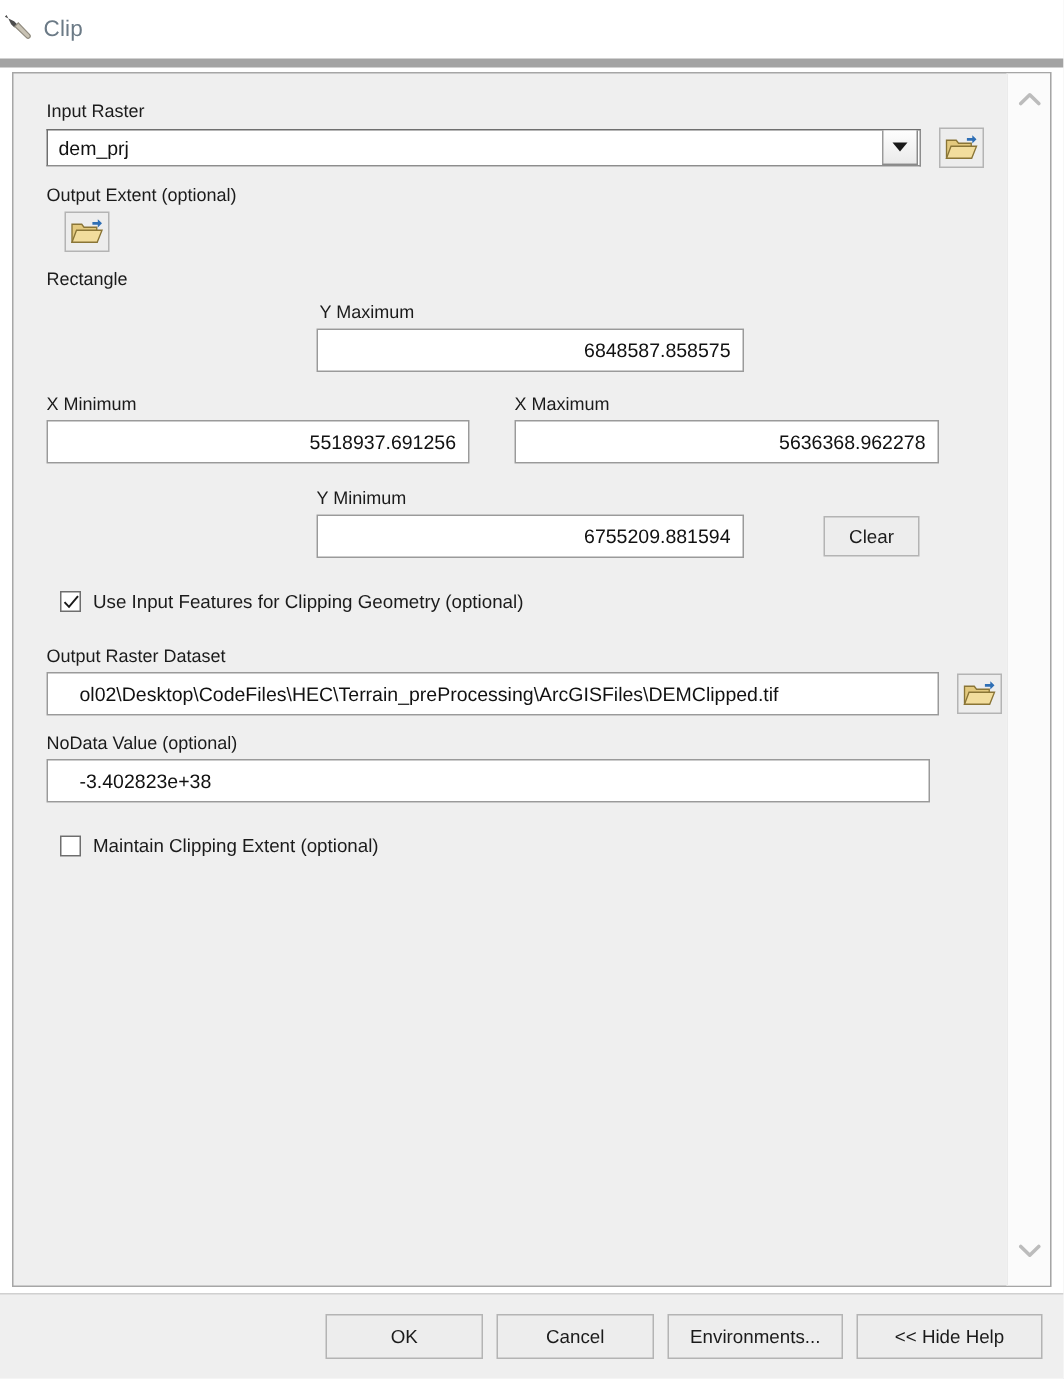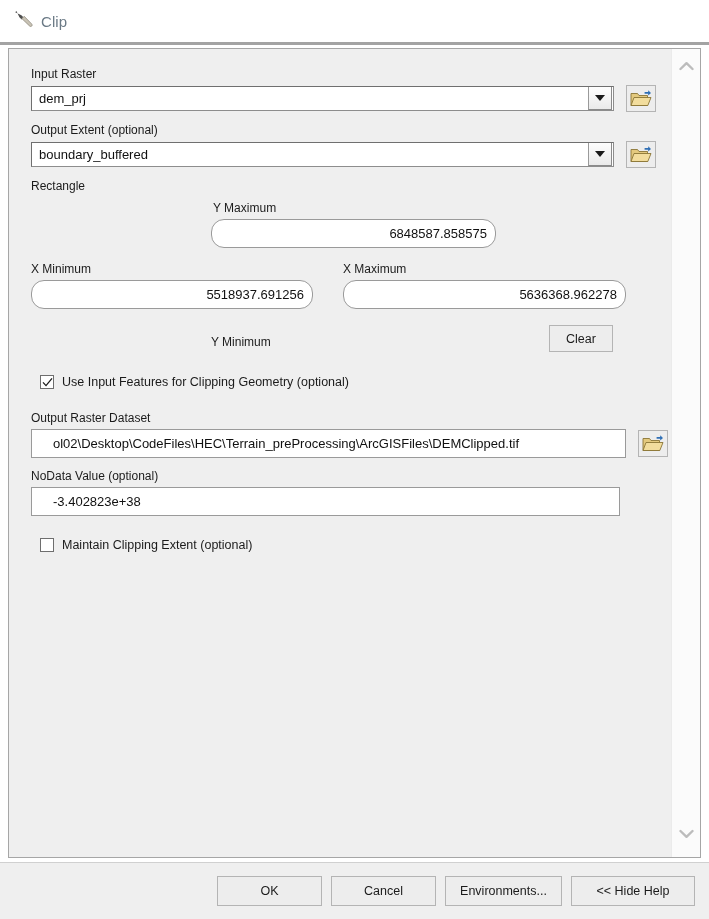--- a/index.html
+++ b/index.html
@@ -13,24 +13,23 @@
     font-family: "Liberation Sans", sans-serif;
     font-size: 12.5px;
     color: #1b1b1b;
     overflow: hidden;
     position: relative;
   }
   
   .titlebar {
     height: 45px;
     background: #ffffff;
-    border-bottom: 3px solid #a3a3a3;
-    display: flex;
-    align-items: center;
-    padding-left: 12px;
+    border-bottom: 6px solid #a3a3a3;
+    display: flex;
+    align-items: center;
     box-sizing: border-box;
   }
   .tool-icon {
     width: 22px;
     height: 22px;
     margin-right: 7px;
     display: block;
   }
   .title-text {
     font-size: 15px;
@@ -146,21 +145,21 @@
   .textbox {
     background: #ffffff;
     border: 1px solid #9a9a9a;
     box-sizing: border-box;
     height: 29px;
     display: flex;
     align-items: center;
     font-size: 13px;
     color: #111;
   }
-  .textbox.num { justify-content: flex-end; padding-right: 8px; border-radius: 13px; }
+  .textbox.num { justify-content: flex-end; padding-right: 8px; }
   .textbox.txt { padding-left: 21px; }
 
   
   .rect-label { margin-top: 4px; }
   .ymax-wrap { margin-top: 8px; padding-left: 180px; }
   .ymax-wrap .label { margin-left: 2px; }
   .ymax-box { width: 285px; }
 
   .xrow {
     display: flex;
@@ -286,26 +285,20 @@
             <path d="M4 8.5 L21 8.5 L17.8 16.5 L1 16.5 Z" fill="#f2dd9d" stroke="#8a7536" stroke-width="0.9"></path>
             <path d="M14.6 1.2 L14.6 3 L18.2 3 L18.2 1.2 L21 3.9 L18.2 6.6 L18.2 4.8 L14.6 4.8 L14.6 6.6 Z" fill="#2f6fb5"></path>
           </svg>
         </div>
       </div>
     </div>
 
     <div class="row">
       <span class="label">Output Extent (optional)</span>
       <div class="combo-row">
-        <div class="combo">
-          <span class="value">boundary_buffered</span>
-          <span class="combo-arrow">
-              <span class="tri-down"></span>
-            </span>
-        </div>
         <div class="browse-btn">
           <svg class="folder-icon" viewBox="0 0 22 19">
             <path d="M1 4.5 L1 16.5 L17.5 16.5 L17.5 6.5 L9 6.5 L7.5 4.5 Z" fill="#e3c97e" stroke="#8a7536" stroke-width="0.9"></path>
             <path d="M4 8.5 L21 8.5 L17.8 16.5 L1 16.5 Z" fill="#f2dd9d" stroke="#8a7536" stroke-width="0.9"></path>
             <path d="M14.6 1.2 L14.6 3 L18.2 3 L18.2 1.2 L21 3.9 L18.2 6.6 L18.2 4.8 L14.6 4.8 L14.6 6.6 Z" fill="#2f6fb5"></path>
           </svg>
         </div>
       </div>
     </div>
 
@@ -324,20 +317,21 @@
         </div>
         <div class="xmax-col">
           <span class="label">X Maximum</span>
           <div class="textbox num xmax-box">5636368.962278</div>
         </div>
       </div>
 
       <div class="ymin-row">
         <div class="ymin-col">
           <span class="label">Y Minimum</span>
+          <div class="textbox num ymin-box">6755209.881594</div>
         </div>
         <div class="clear-btn">Clear</div>
       </div>
     </div>
 
     <div class="check-row">
       <span class="checkbox">
         <svg class="check-mark" viewBox="0 0 11 11" style="display: block;">
           <path d="M1 5.4 L4 8.6 L10 1.4" fill="none" stroke="#1b1b1b" stroke-width="1.3"></path>
         </svg>

